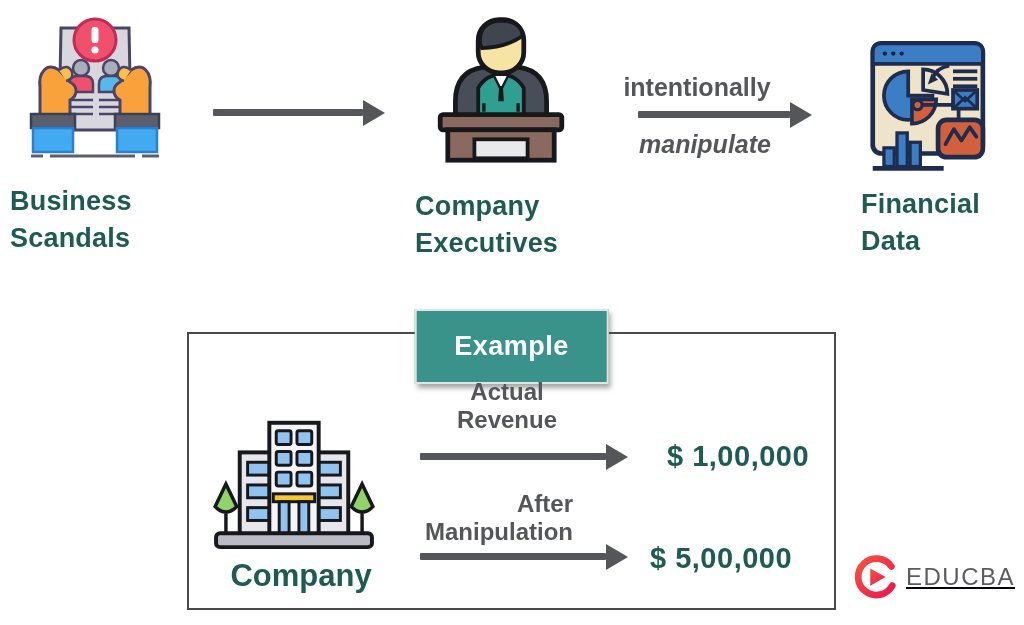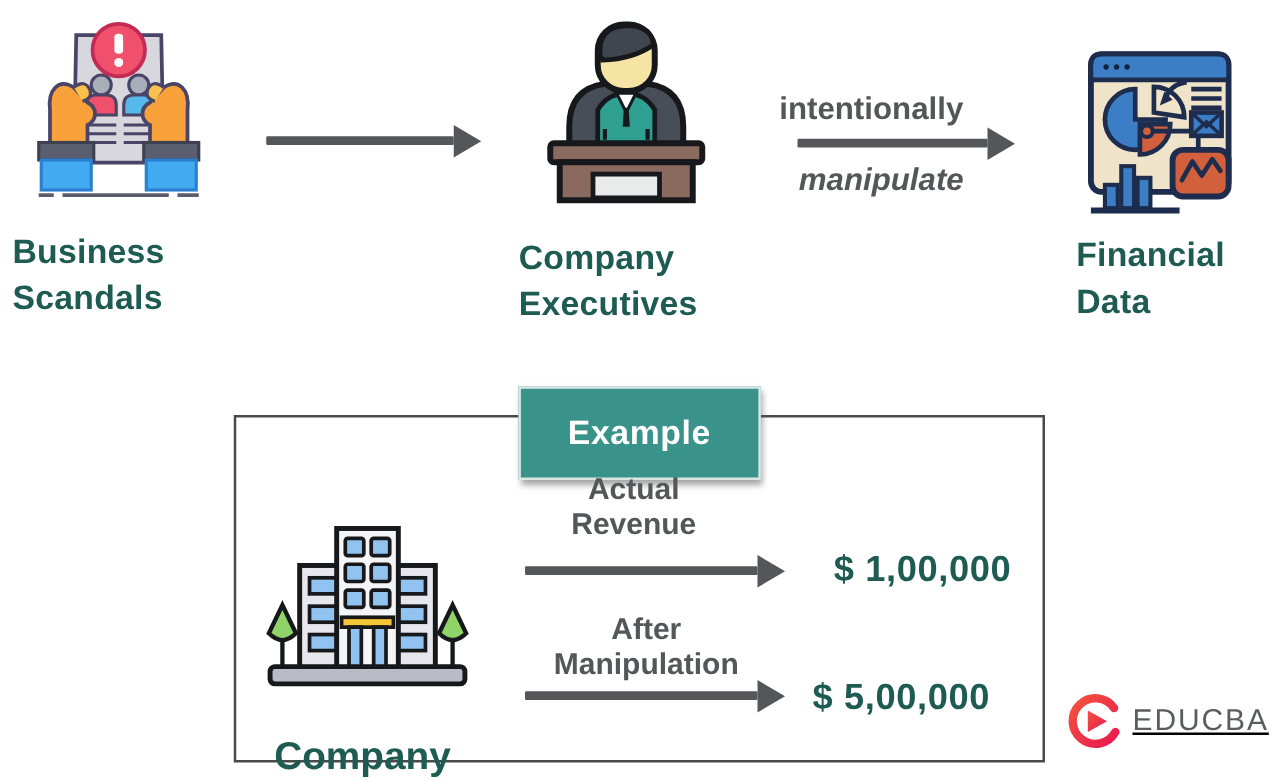--- a/index.html
+++ b/index.html
@@ -168,27 +168,27 @@
         <rect x="67" y="45" width="15" height="14" rx="2" fill="#90c3f0" stroke="#17181b" stroke-width="3"></rect>
         <rect x="88" y="45" width="15" height="14" rx="2" fill="#90c3f0" stroke="#17181b" stroke-width="3"></rect>
         <rect x="67" y="66" width="15" height="14" rx="2" fill="#90c3f0" stroke="#17181b" stroke-width="3"></rect>
         <rect x="88" y="66" width="15" height="14" rx="2" fill="#90c3f0" stroke="#17181b" stroke-width="3"></rect>
         <rect x="64" y="88" width="42" height="8" fill="#f5c636" stroke="#17181b" stroke-width="3"></rect>
         <rect x="70" y="96" width="10" height="34" fill="#90c3f0" stroke="#17181b" stroke-width="3"></rect>
         <rect x="90" y="96" width="10" height="34" fill="#90c3f0" stroke="#17181b" stroke-width="3"></rect>
         <rect x="6" y="128" width="158" height="14" rx="4" fill="#b9bcc4" stroke="#17181b" stroke-width="4"></rect>
       </svg>
     </div>
-    <div class="abs company-label" style="left:1px;top:224px;width:200px;margin-top:29px;">Company</div>
+    <div class="abs company-label" style="left:12px;top:224px;width:200px;">Company</div>
 
     <div class="abs row-label" style="left:243px;top:44px;width:150px;">Actual Revenue</div>
     <div class="arrow" style="left:231px;top:119px;width:186px;"></div>
     <div class="abs value" style="left:478px;top:104px;width:175px;">$ 1,00,000</div>
 
-    <div class="abs row-label" style="left:253px;top:156px;width:150px;">After Manipulation</div>
+    <div class="abs row-label" style="left:234px;top:156px;width:150px;text-align:right;">After Manipulation</div>
     <div class="arrow" style="left:231px;top:219px;width:186px;"></div>
     <div class="abs value" style="left:461px;top:206px;width:175px;">$ 5,00,000</div>
   </div>
 
   <div class="abs logo">
     <span>
       <svg viewBox="0 0 48 48" width="46" height="46">
         <defs>
           <linearGradient id="lg" x1="0" y1="0" x2="1" y2="1">
             <stop offset="0" stop-color="#f4533e"></stop>

